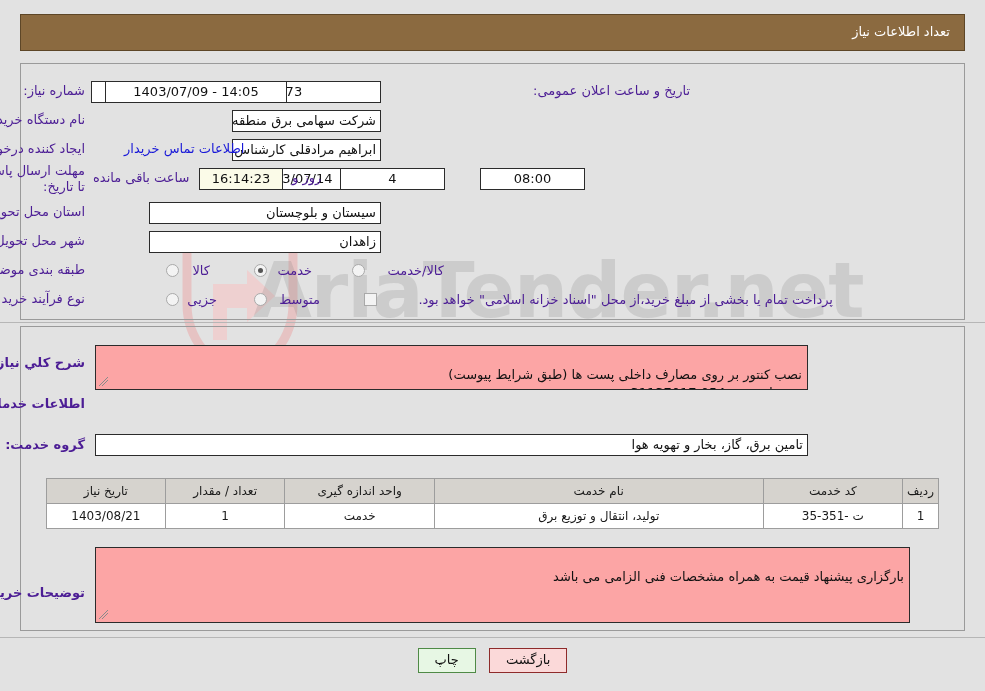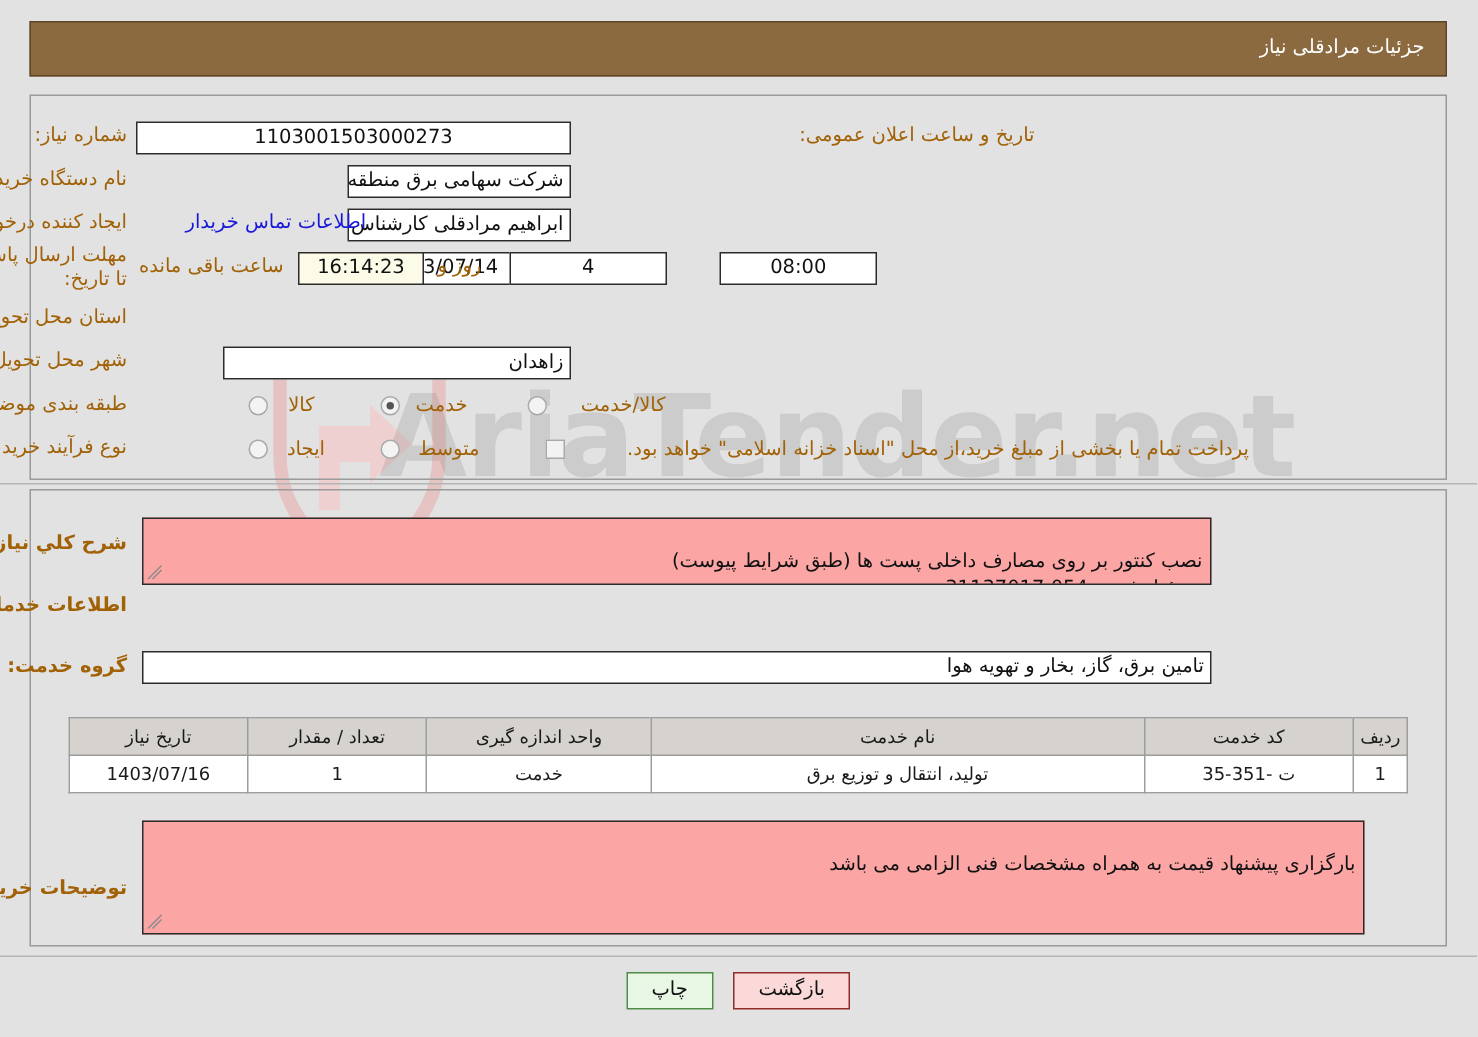--- a/index.html
+++ b/index.html
@@ -73,21 +73,21 @@
     position: absolute;
     left: 0; width: 985px; height: 0;
     border-top: 1px solid #b6b6b6;
     z-index: 7;
   }
 
   
   .lbl {
     position: absolute;
     font-size: 13px;
-    color: #a16207;
+    color: #4c1d95;
     white-space: nowrap;
     z-index: 12;
   }
   .lbl.bold { font-weight: bold; }
 
   
   .fld {
     position: absolute;
     background: #ffffff;
     border: 1px solid #2b2b2b;
@@ -228,32 +228,33 @@
     <div id="wm-inner">
       <svg id="wm-shield" width="130" height="150" viewBox="0 0 130 150">
         <path d="M12 14 L65 2 L118 14 L118 72 C118 108 94 132 65 146 C36 132 12 108 12 72 Z" fill="none" stroke="#e6c3c3" stroke-width="9"></path>
         <path d="M38 52 L72 52 L72 38 L100 64 L72 90 L72 76 L52 76 L52 108 L38 108 Z" fill="#f0cccc" opacity="0.85"></path>
       </svg>
       <div id="wm-text">AriaTender.net</div>
     </div>
   </div>
 
   <div id="titlebar">
-    <div class="t">جزئیات مرادقلی نیاز</div>
+    <div class="t">تعداد اطلاعات نیاز</div>
   </div>
 
   <div class="panel" id="panel-top"></div>
   <div class="panel" id="panel-mid"></div>
   <div class="hr" style="top:322px;"></div>
   <div class="hr" style="top:637px;"></div>
 
   <div class="lbl" style="right:900px; top:83px;">شماره نیاز:</div>
   <div class="fld center ltr" style="right:604px; top:81px; width:290px;">1103001503000273</div>
 
   <div class="lbl" style="right:295px; top:83px;">تاریخ و ساعت اعلان عمومی:</div>
+  <div class="fld center ltr" style="right:700px; top:81px; width:182px; right:auto; left:105px;">1403/07/09 - 14:05</div>
 
   <div class="lbl" style="right:900px; top:112px;">نام دستگاه خریدار:</div>
   <div class="fld right" style="right:604px; top:110px; left:232px; width:auto;">شرکت سهامی برق منطقه ای سیستان و بلوچستان</div>
 
   <div class="lbl" style="right:900px; top:141px;">ایجاد کننده درخواست:</div>
   <div class="fld right" style="right:604px; top:139px; left:232px; width:auto;">ابراهیم مرادقلی کارشناس تاسیسات و خدمات شرکت سهامی برق منطقه ای سیستان و بلوچستان</div>
   <a class="link" style="left:124px; top:141px;">اطلاعات تماس خریدار</a>
 
   <div class="lbl" style="right:900px; top:163px; line-height:16px; white-space:normal; width:110px; text-align:right;">مهلت ارسال پاسخ: تا تاریخ:</div>
   <div class="fld center ltr" style="right:604px; top:168px; width:172px;">1403/07/14</div>
@@ -261,39 +262,40 @@
   <div class="lbl" style="right:540px; top:170px;">ساعت</div>
   <div class="fld center ltr" style="right:auto; left:480px; top:168px; width:105px;">08:00</div>
 
   <div class="fld center ltr" style="right:auto; left:340px; top:168px; width:105px;">4</div>
   <div class="lbl" style="right:auto; left:292px; top:170px;">روز و</div>
 
   <div class="fld cream center ltr" style="right:auto; left:199px; top:168px; width:84px;">16:14:23</div>
   <div class="lbl" style="right:auto; left:93px; top:170px;">ساعت باقی مانده</div>
 
   <div class="lbl" style="right:900px; top:204px;">استان محل تحویل:</div>
+  <div class="fld right" style="right:604px; top:202px; width:232px;">سیستان و بلوچستان</div>
 
   <div class="lbl" style="right:900px; top:233px;">شهر محل تحویل:</div>
   <div class="fld right" style="right:604px; top:231px; width:232px;">زاهدان</div>
 
   <div class="lbl" style="right:900px; top:262px;">طبقه بندی موضوعی:</div>
 
   <span class="radio" style="right:806px; top:264px;"></span>
   <div class="lbl" style="right:775px; top:263px;">کالا</div>
 
   <span class="radio on" style="right:718px; top:264px;"></span>
   <div class="lbl" style="right:673px; top:263px;">خدمت</div>
 
   <span class="radio" style="right:620px; top:264px;"></span>
   <div class="lbl" style="right:541px; top:263px;">کالا/خدمت</div>
 
   <div class="lbl" style="right:900px; top:291px;">نوع فرآیند خرید :</div>
 
   <span class="radio" style="right:806px; top:293px;"></span>
-  <div class="lbl" style="right:768px; top:292px;">ایجاد</div>
+  <div class="lbl" style="right:768px; top:292px;">جزیی</div>
 
   <span class="radio" style="right:718px; top:293px;"></span>
   <div class="lbl" style="right:665px; top:292px;">متوسط</div>
 
   <span class="chk" style="right:608px; top:293px;"></span>
   <div class="lbl" style="right:152px; top:292px;">پرداخت تمام یا بخشی از مبلغ خرید،از محل "اسناد خزانه اسلامی" خواهد بود.</div>
 
   <div class="lbl bold" style="right:900px; top:355px;">شرح کلي نیاز:</div>
   <div class="ta" style="right:177px; top:345px; width:713px; height:45px;">
     <span>نصب کنتور بر روی مصارف داخلی پست ها (طبق شرایط پیوست)
@@ -320,21 +322,21 @@
         <th class="col-date">تاریخ نیاز</th>
       </tr>
     </thead>
     <tbody>
       <tr>
         <td>1</td>
         <td>ت -351-35</td>
         <td>تولید، انتقال و توزیع برق</td>
         <td>خدمت</td>
         <td>1</td>
-        <td class="ltrnum">1403/07/16</td>
+        <td class="ltrnum">1403/08/21</td>
       </tr>
     </tbody>
   </table>
 
   <div class="lbl bold" style="right:900px; top:585px;">توضیحات خریدار:</div>
   <div class="ta" style="right:75px; top:547px; width:815px; height:76px;">
     <span>بارگزاری پیشنهاد قیمت به همراه مشخصات فنی الزامی می باشد</span>
     <svg class="grip" viewBox="0 0 12 12">
       <line x1="1" y1="10" x2="10" y2="1" stroke="#8a8a8a" stroke-width="1"></line>
       <line x1="4" y1="10" x2="10" y2="4" stroke="#8a8a8a" stroke-width="1"></line>

